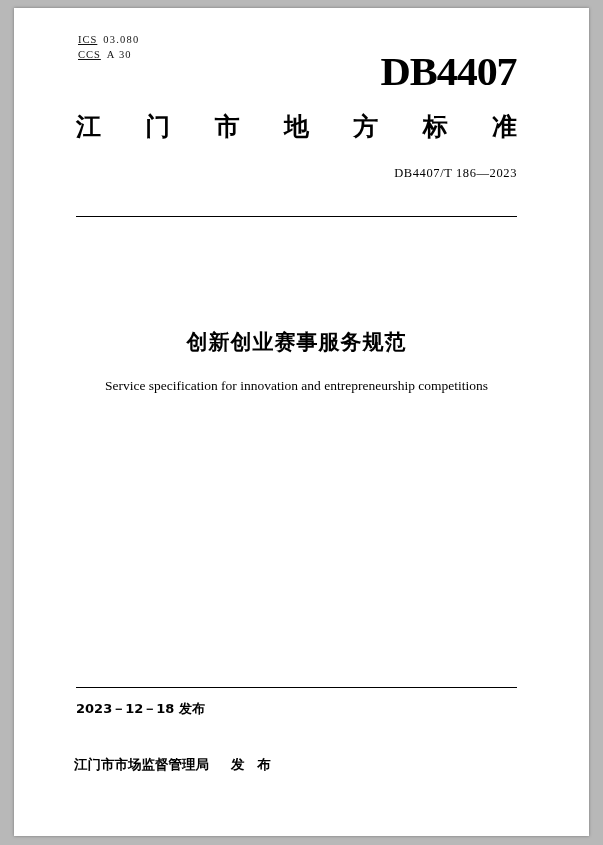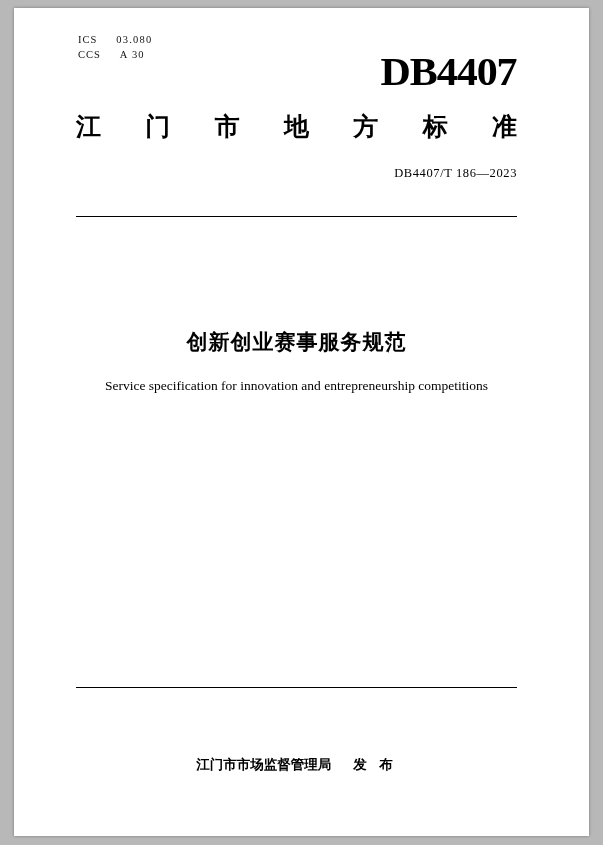--- a/index.html
+++ b/index.html
@@ -35,22 +35,22 @@
   .codes {
     position: absolute;
     left: 4px;
     top: 24px;
     font-family: "Liberation Serif", serif;
     font-size: 10.5px;
     line-height: 1.45;
     color: #111;
     letter-spacing: 0.5px;
   }
-  .codes div span.lbl { letter-spacing: 1px; }
-  .codes div span.val { margin-left: 19px; letter-spacing: 1.2px; }
+  .codes div span.lbl { letter-spacing: 1px; text-decoration: underline; }
+  .codes div span.val { margin-left: 6px; letter-spacing: 1.2px; }
 
   
   .db-number {
     position: absolute;
     right: 2px;
     top: 40px;
     font-family: "Liberation Serif", serif;
     font-weight: bold;
     font-size: 40px;
     letter-spacing: -1px;
@@ -142,21 +142,20 @@
     font-size: 13px;
     color: #000;
   }
 
   
   .publisher {
     position: absolute;
     left: 0;
     bottom: 62px;
     width: 445px;
-    text-align: center;
     font-family: "DejaVu Sans", sans-serif;
     font-weight: bold;
     font-size: 13.5px;
     color: #000;
   }
   .publisher .gap { display: inline-block; width: 22px; }
   .publisher .pub-word { letter-spacing: 4px; }
 </style>
 </head>
 <body>
@@ -188,20 +187,21 @@
     <div class="std-no">DB4407/T 186—2023</div>
 
     <div class="rule-top"></div>
 
     <div class="doc-title-cn">创新创业赛事服务规范</div>
     <div class="doc-title-en">Service specification for innovation and entrepreneurship competitions</div>
 
     <div class="rule-bottom"></div>
 
     <div class="dates">
+      <span>2023－12－18 发布</span>
     </div>
 
     <div class="publisher">
       <span>江门市市场监督管理局</span><span class="gap"></span><span class="pub-word">发 布</span>
     </div>
 
   </div>
 </div>
 
 </body></html>

